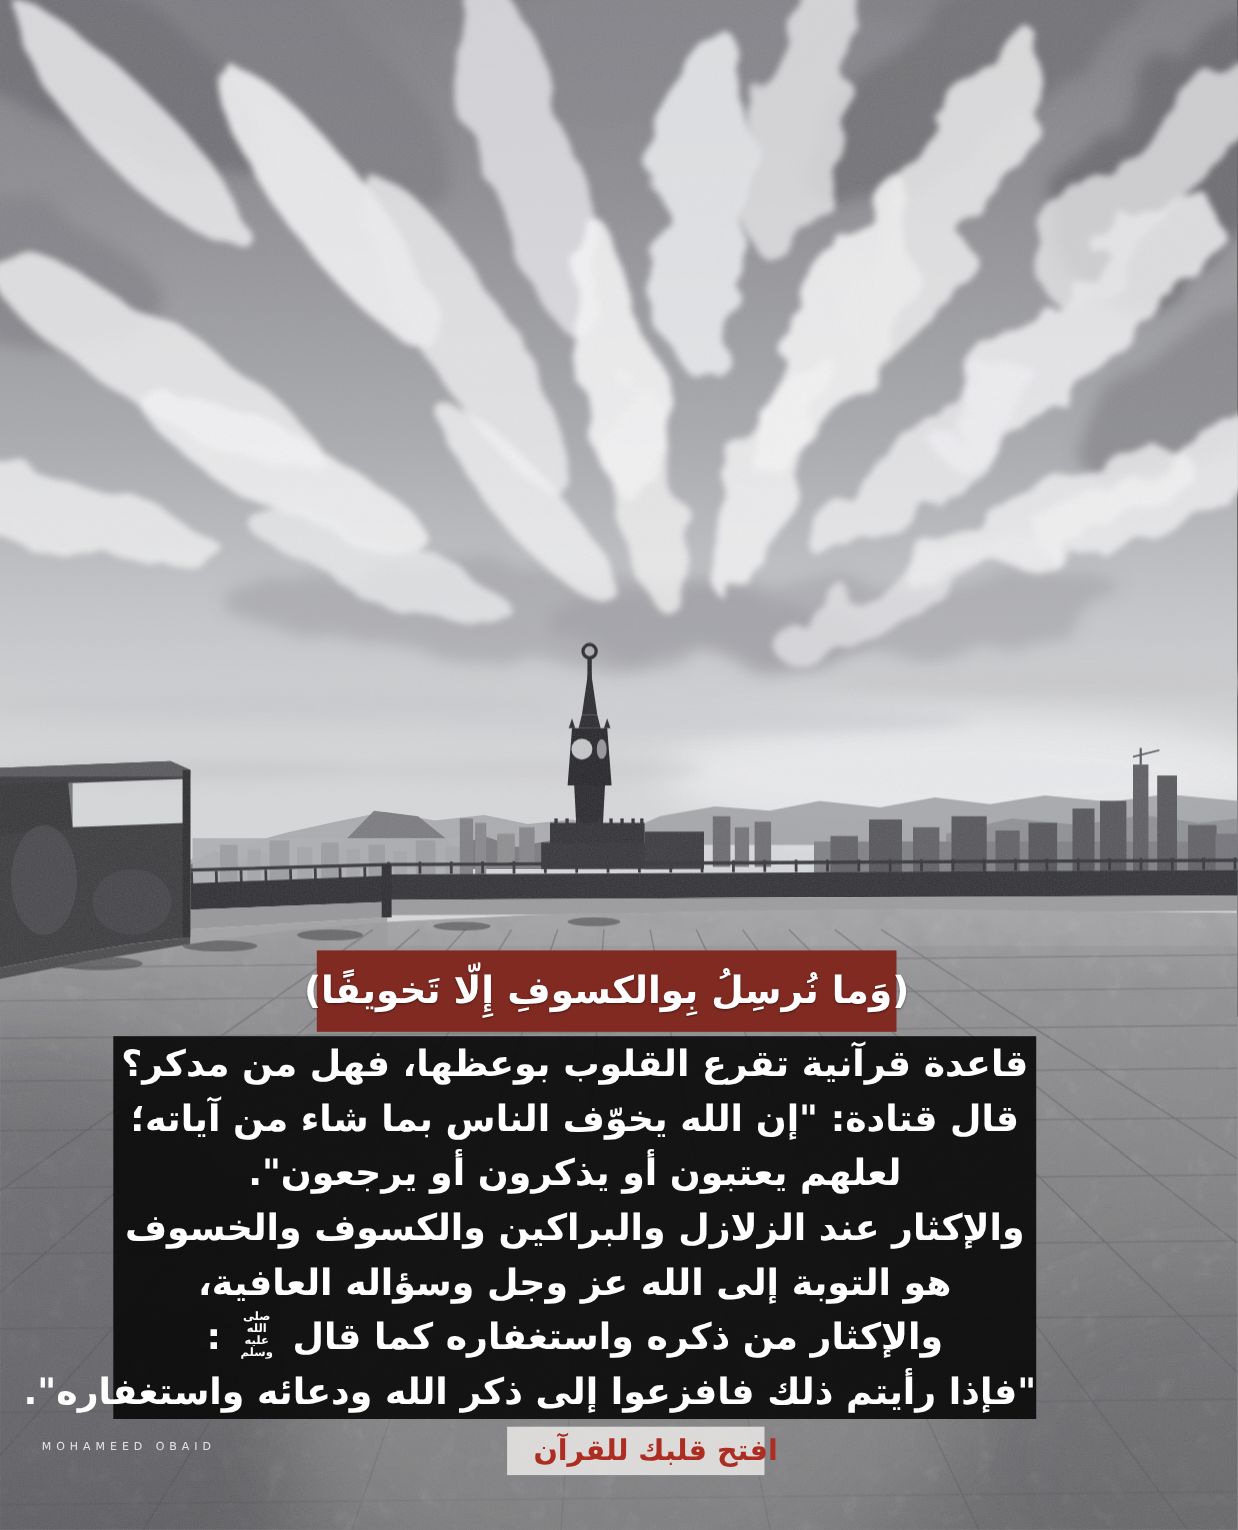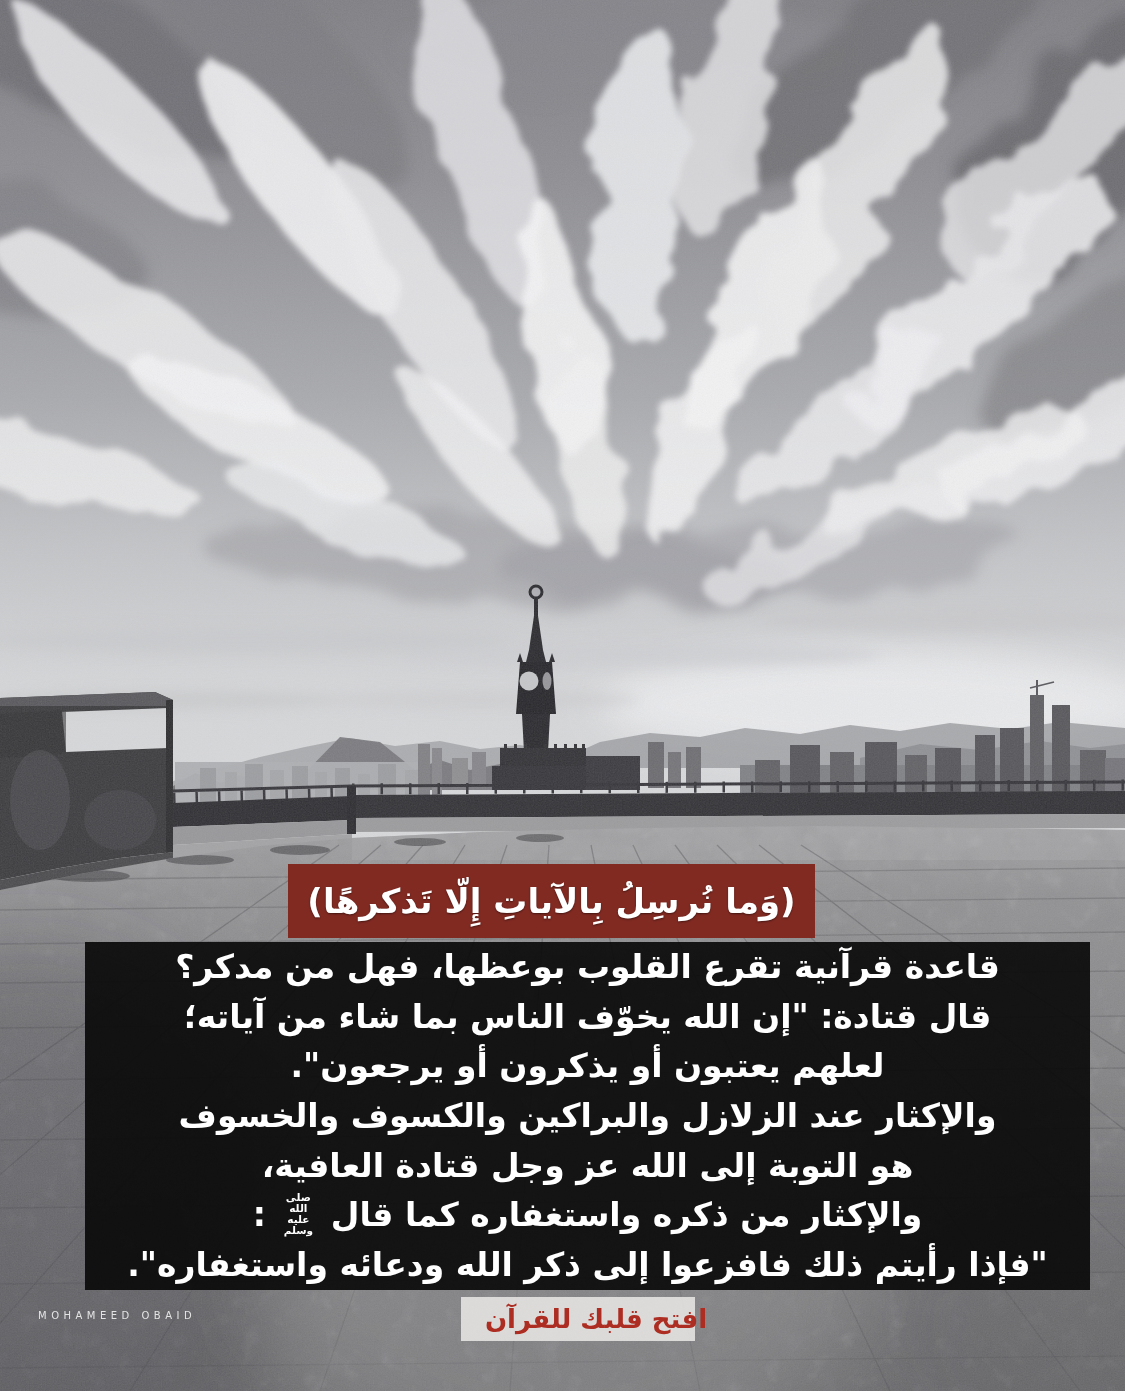--- a/index.html
+++ b/index.html
@@ -10,21 +10,21 @@
   .photo{position:absolute;left:0;top:0;width:1125px;height:1391px;display:block;}
   
   .verse-banner{
     position:absolute;left:288px;top:864px;width:527px;height:74px;
     background:#812a22;display:flex;align-items:center;justify-content:center;
     direction:rtl;color:#fff;font-size:34px;font-weight:bold;white-space:nowrap;
     text-shadow:0 1px 2px rgba(0,0,0,.45);
   }
   
   .text-block{
-    position:absolute;left:85px;top:942px;width:1005px;height:348px;
+    position:absolute;left:103px;top:942px;width:839px;height:348px;
     background:rgba(10,10,10,0.92);direction:rtl;text-align:center;
     color:#fff;font-weight:bold;font-size:33px;line-height:49.7px;
     white-space:nowrap;overflow:visible;
   }
   .text-block .line{height:49.7px;}
   .saw{
     display:inline-block;width:42px;font-size:10.5px;line-height:11px;
     white-space:normal;text-align:center;vertical-align:middle;
     transform:translateY(-3px);font-weight:bold;
   }
@@ -275,28 +275,28 @@
           <ellipse cx="30" cy="1260" rx="260" ry="320" fill="#46464a" opacity="0.35"></ellipse>
           <ellipse cx="1100" cy="1340" rx="220" ry="170" fill="#55555a" opacity="0.3"></ellipse>
           <ellipse cx="560" cy="1260" rx="300" ry="220" fill="#aaaaac" opacity="0.28"></ellipse>
         </g>
       </g>
     </g>
 
     <rect x="0" y="0" width="1125" height="1391" filter="url(#grainF)" opacity="0.2"></rect>
   </svg>
 
-  <div class="verse-banner" style="background: rgb(129, 42, 34); color: rgb(255, 255, 255);">(وَما نُرسِلُ بِالآياتِ إِلّا تَذكرهًا)</div>
+  <div class="verse-banner" style="background: rgb(129, 42, 34); color: rgb(255, 255, 255);">(وَما نُرسِلُ بِوالكسوفِ إِلّا تَخويفًا)</div>
 
   <div class="text-block" dir="rtl" style="background: rgba(10, 10, 10, 0.92); color: rgb(255, 255, 255);">
     <div class="line">قاعدة قرآنية تقرع القلوب بوعظها، فهل من مدكر؟</div>
     <div class="line">قال قتادة: "إن الله يخوّف الناس بما شاء من آياته؛</div>
     <div class="line">لعلهم يعتبون أو يذكرون أو يرجعون".</div>
     <div class="line">والإكثار عند الزلازل والبراكين والكسوف والخسوف</div>
-    <div class="line">هو التوبة إلى الله عز وجل قتادة العافية،</div>
+    <div class="line">هو التوبة إلى الله عز وجل وسؤاله العافية،</div>
     <div class="line">
       <span>والإكثار من ذكره واستغفاره كما قال</span>
       <span class="saw">صلى الله عليه وسلم</span>
       <span>:</span>
     </div>
     <div class="line">"فإذا رأيتم ذلك فافزعوا إلى ذكر الله ودعائه واستغفاره".</div>
   </div>
 
   <div class="caption" style="background: rgba(231, 230, 228, 0.88); color: rgb(173, 45, 34);">افتح قلبك للقرآن</div>
 

